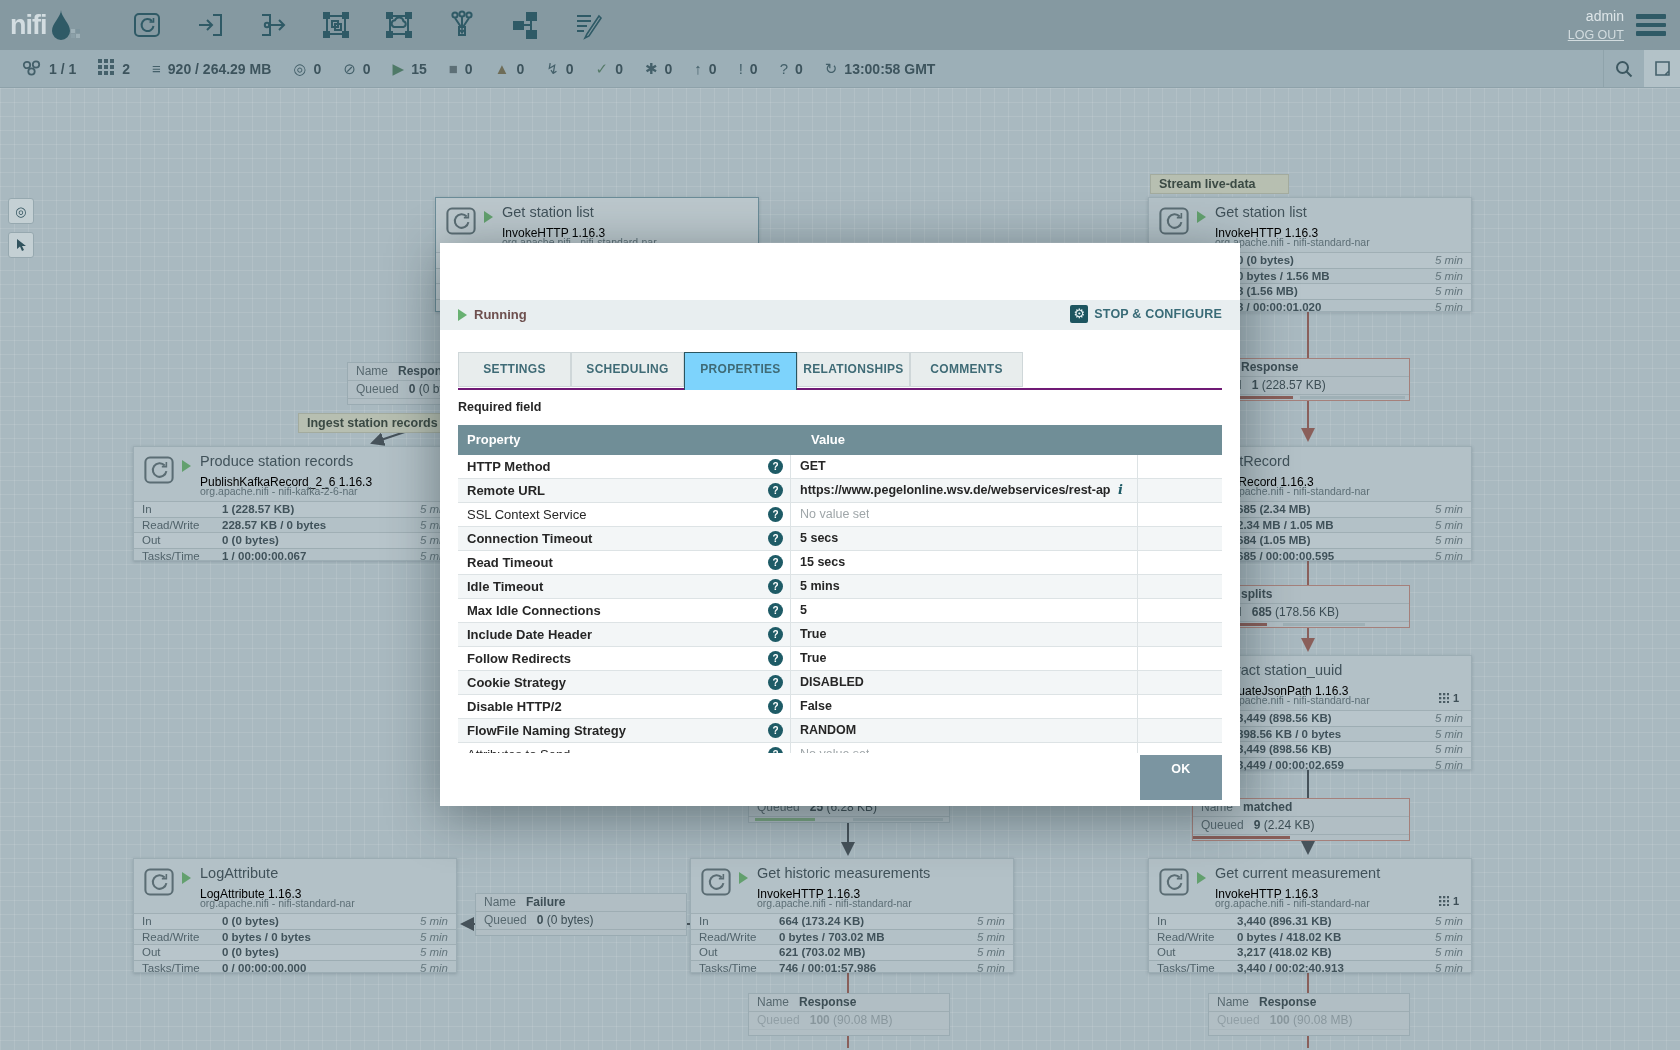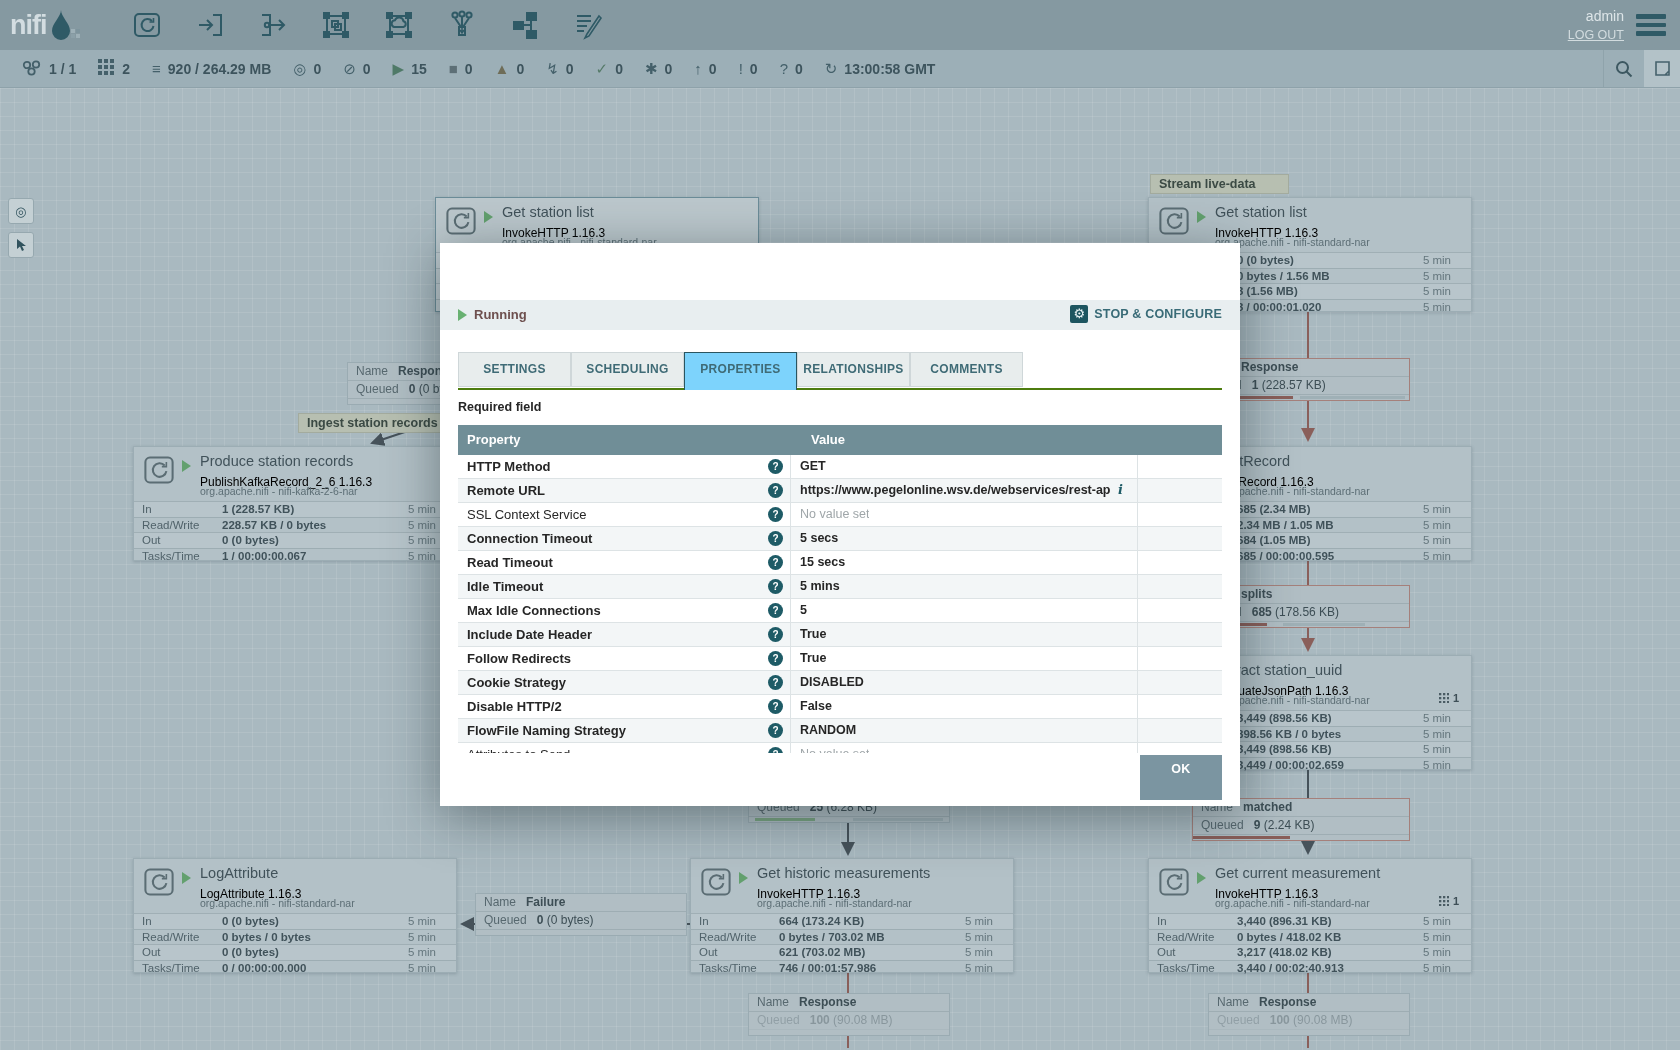--- a/index.html
+++ b/index.html
@@ -47,21 +47,21 @@
             border-left:9px solid #63a06e;border-top:6px solid transparent;border-bottom:6px solid transparent;}
   .proc-title{position:absolute;left:66px;top:6px;font-size:14.5px;color:#41525a;}
   .proc-type{position:absolute;left:66px;top:28px;font-size:12px;color:#000000;}
   .proc-org{position:absolute;left:66px;top:38px;font-size:10.5px;color:#5c6e75;}
   .proc-badge{position:absolute;right:12px;top:36px;font-size:11px;font-weight:bold;color:#3e4f57;display:flex;align-items:center;gap:4px;}
   .proc-stats{position:absolute;left:0;top:54px;width:100%;}
   .stat-row{position:relative;height:14.7px;border-top:1px solid rgba(130,148,156,.45);font-size:11.5px;line-height:14.5px;}
   .stat-row:nth-child(odd){background:rgba(255,255,255,.07);}
   .sr-label{position:absolute;left:8px;color:#50626a;}
   .sr-value{position:absolute;left:88px;color:#40525a;font-weight:bold;}
-  .sr-win{position:absolute;right:20px;color:#64767d;}
+  .sr-win{position:absolute;right:8px;color:#64767d;font-style:italic;}
   
   .conn{position:absolute;background:#b1bec4;border:1px solid #9aabb2;font-size:12px;}
   .conn.alert{border-color:#a5807b;}
   .conn-row{position:relative;height:17px;line-height:17px;border-bottom:1px solid rgba(130,148,156,.4);padding-left:8px;}
   .conn-key{color:#57686f;margin-right:10px;}
   .conn-val{color:#3d4e55;font-weight:bold;}
   .conn-val .paren{font-weight:normal;}
   .conn-bars{position:relative;height:5px;}
   .conn-bar{position:absolute;top:1px;height:3px;}
   .conn.faint2 .conn-row:nth-child(2){opacity:.35;}
@@ -77,21 +77,21 @@
   #modal-title{position:absolute;left:18px;top:14px;font-family:"DejaVu Serif",serif;
                font-size:20px;font-weight:bold;color:#ffffff;}
   #modal-status{position:absolute;left:0;top:57px;width:100%;height:30px;background:#e8eef0;}
   #run-tri{position:absolute;left:18px;top:9px;width:0;height:0;border-left:9px solid #68b172;
            border-top:6px solid transparent;border-bottom:6px solid transparent;}
   #run-text{position:absolute;left:34px;top:7px;font-size:13px;font-weight:bold;color:#6d4f4e;}
   #stopcfg{position:absolute;right:18px;top:5px;display:flex;align-items:center;gap:6px;cursor:pointer;}
   #stopcfg .gear{width:18px;height:18px;background:#1d5560;border-radius:2px;color:#e8f2f4;
                  font-size:13px;line-height:18px;text-align:center;}
   #stopcfg .lbl{font-size:12.5px;font-weight:bold;color:#396b77;letter-spacing:.2px;}
-  #tabs{position:absolute;left:18px;top:109px;width:764px;height:36px;border-bottom:2px solid #4d7c0f;}
+  #tabs{position:absolute;left:18px;top:109px;width:764px;height:36px;border-bottom:2px solid #701a75;}
   .tab{position:absolute;top:0;height:33px;width:111px;background:#e8eded;border:1px solid #cfd7d9;
        text-align:center;line-height:33px;font-size:12px;font-weight:bold;color:#3f6b76;
        letter-spacing:.3px;cursor:pointer;}
   .tab.active{background:#7dd3fc;border:1px solid #2a5560;height:37px;border-bottom:none;z-index:2;}
   #required-label{position:absolute;left:18px;top:157px;font-size:12.5px;font-weight:bold;color:#262626;}
   #ptable{position:absolute;left:18px;top:182px;width:764px;height:328px;overflow:hidden;}
   #ptable-head{position:relative;height:30px;background:#708e97;color:#fff;font-size:13px;font-weight:bold;}
   #ptable-head .h1{position:absolute;left:9px;top:7px;}
   #ptable-head .h2{position:absolute;left:342px;top:7px;margin-left:11px;}
   .prow{position:relative;height:23px;border-bottom:1px solid #dde3e5;background:#fff;}

